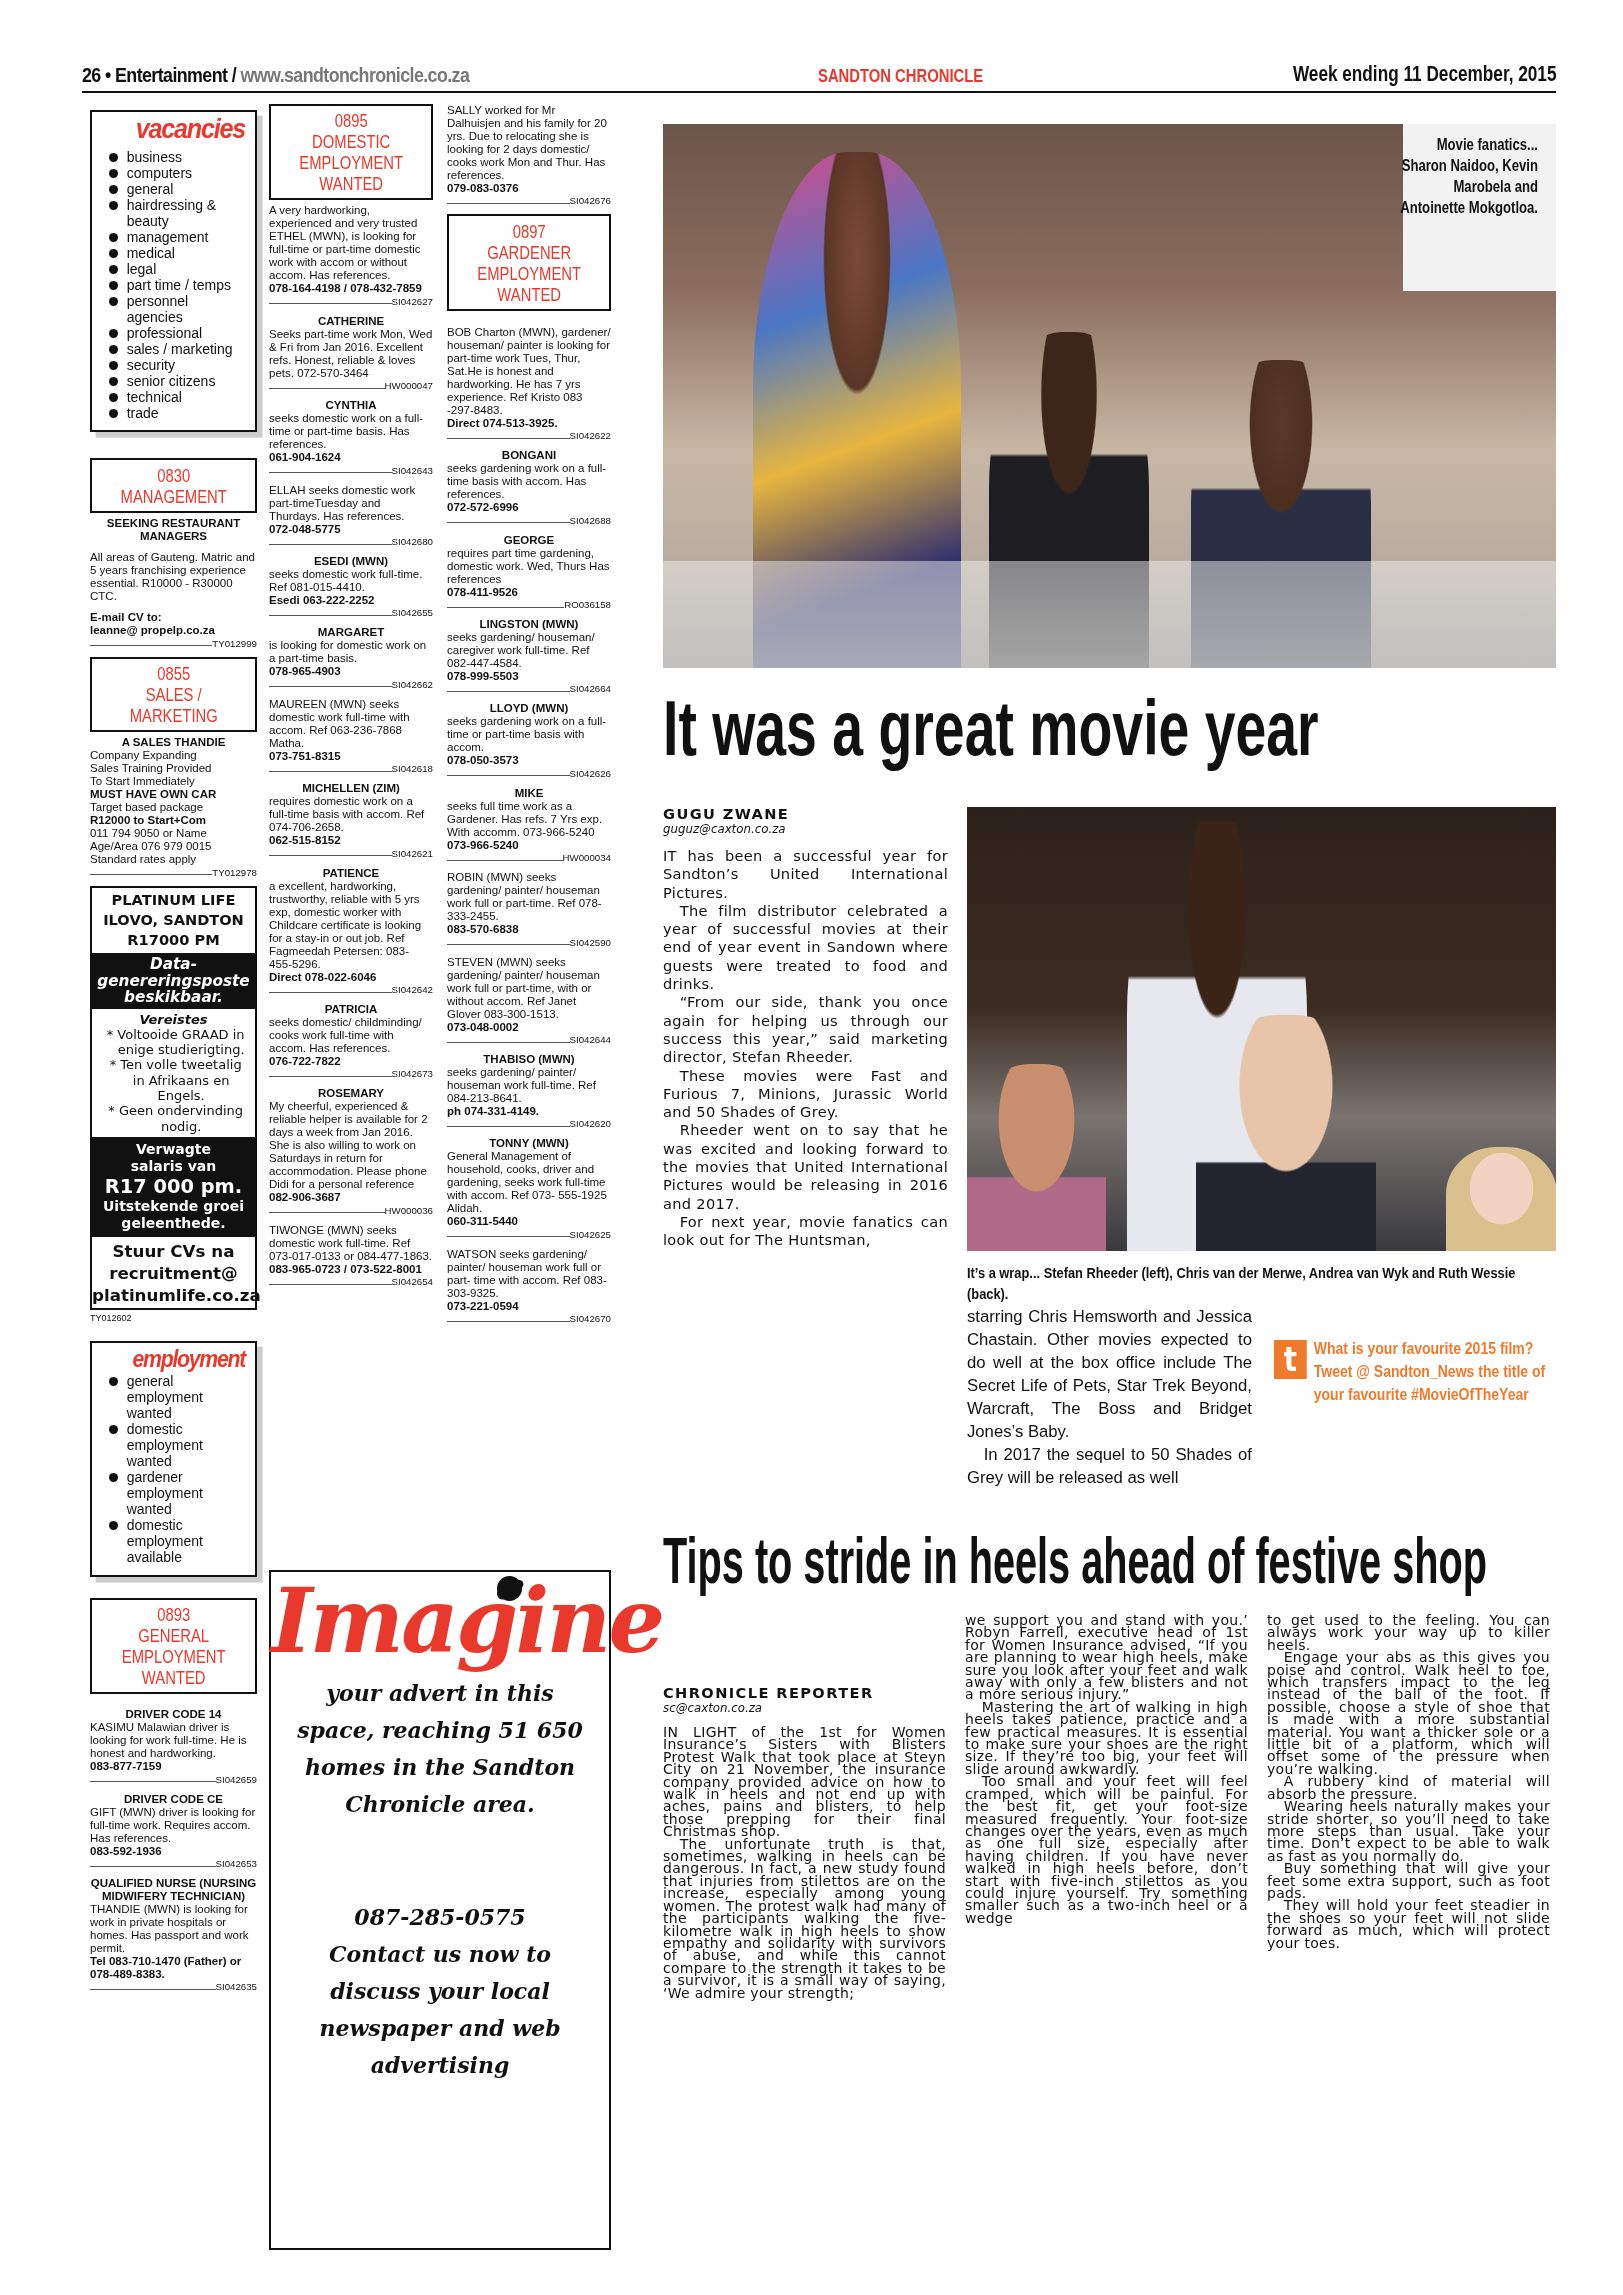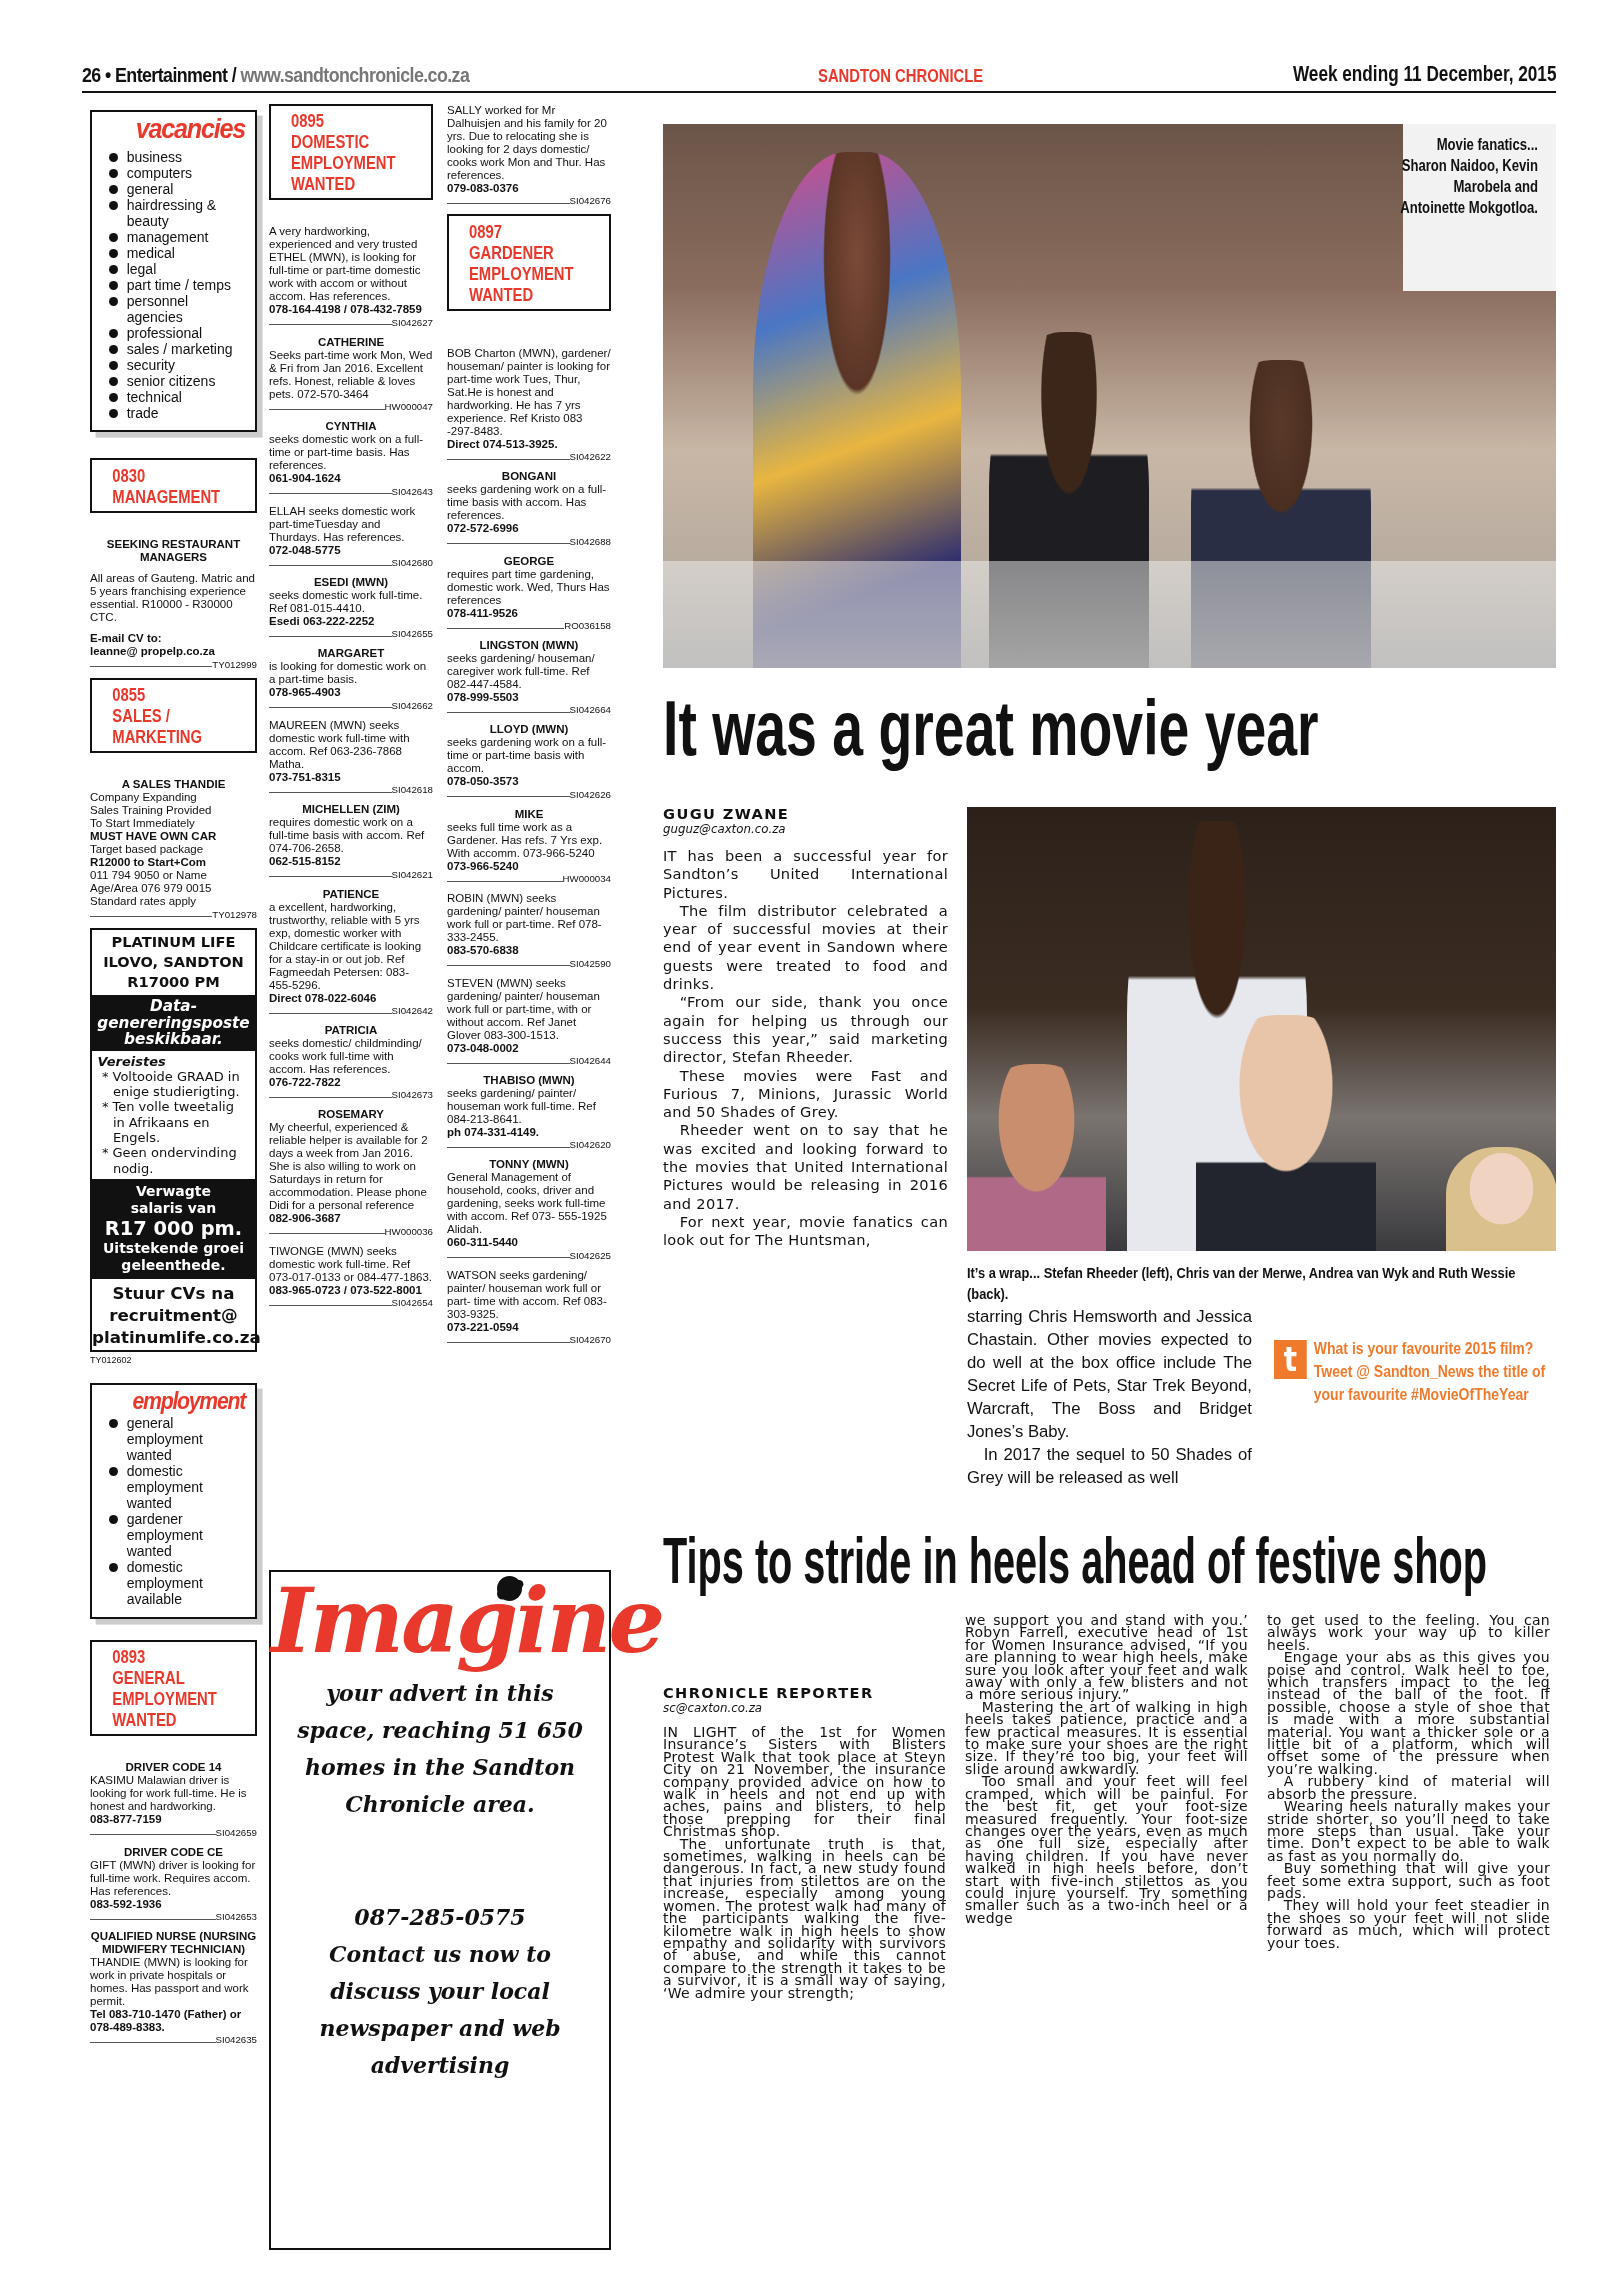--- a/index.html
+++ b/index.html
@@ -7,36 +7,36 @@
 body{position:relative;font-family:"Liberation Sans",sans-serif;color:#111}
 .abs{position:absolute}
 
 .hdr{left:82px;top:60px;width:1474px;height:33px;border-bottom:2.1px solid #111;display:flex;align-items:flex-end;padding-bottom:4.2px}
 .hdr .left{font-family:"Liberation Sans",sans-serif;font-weight:bold;font-size:21px;letter-spacing:-0.7px;transform:scaleX(.85);transform-origin:left}
 .hdr .left .url{color:#777}
 .hdr .mid{position:absolute;left:736px;bottom:4.2px;color:#e8392c;font-weight:bold;font-size:19px;transform:scaleX(.78);transform-origin:left}
 .hdr .right{position:absolute;right:0;bottom:4.2px;font-weight:bold;font-size:21.5px;transform:scaleX(.8);transform-origin:right}
 
 .col{font-family:"Liberation Sans",sans-serif;font-size:11.5px;line-height:13px}
-.catbox{border:2.1px solid #111;color:#e8392c;font-weight:bold;font-family:"Liberation Sans",sans-serif;padding:4.2px 2.8px;margin-bottom:25px}
+.catbox{border:2.1px solid #111;text-align:center;color:#e8392c;font-weight:normal;font-family:"Liberation Sans",sans-serif;padding:4.2px 2.8px;margin-bottom:4px}
 .catbox div{font-size:19px;line-height:21px;transform:scaleX(.78)}
 .ad{margin-bottom:8.3px}
 .ad .h{font-weight:bold;text-align:center;font-size:11.5px}
 .ad .ph{font-weight:bold;text-align:left}
 .ad .ref{display:flex;align-items:flex-end;font-size:9.7px;line-height:9.7px;margin-top:1.4px}
 .ad .ref::before{content:"";flex:1;border-bottom:1px solid #555;margin-bottom:2.1px}
 .indexbox{border:2.1px solid #111;box-shadow:5.6px 5.6px 0 #ccc;padding:9.7px 9.7px 9.7px 15.3px}
 .indexbox .ttl{color:#e8392c;font-weight:bold;font-style:italic;font-size:28px;text-align:right;letter-spacing:-1.4px;transform:scaleX(.9);transform-origin:right;margin-bottom:14px}
 .indexbox ul{list-style:none}
 .indexbox li{font-size:14px;line-height:16px;padding-left:19.4px;position:relative}
 .indexbox li::before{content:"";position:absolute;left:1.4px;top:4.2px;width:9px;height:9px;border-radius:50%;background:#111}
 .plat{border:2.1px solid #111;text-align:center;font-family:"DejaVu Sans",sans-serif}
 .plat .w{font-weight:bold;font-size:14.6px;line-height:20px;padding:2.8px 0}
 .plat .b{background:#111;color:#fff;font-weight:bold;font-style:italic;font-size:15.3px;line-height:16.7px;padding:2.8px 0}
-.plat .req{text-align:left;font-size:13px;line-height:15.3px;padding:2.8px 5.6px}
+.plat .req{text-align:center;font-size:13px;line-height:15.3px;padding:2.8px 5.6px}
 .plat .req .rh{font-weight:bold;font-style:italic}
 .plat .req .it{padding-left:15.3px;text-indent:-11px}
 .plat .b2{background:#111;color:#fff;font-weight:bold;font-size:14px;line-height:17.4px;padding:4.2px 0}
 .plat .b2 .big{font-size:19.4px;line-height:22px}
 .plat .foot{font-weight:bold;font-size:16.7px;line-height:22px;padding:2.8px 0}
 .imagine{border:2.1px solid #111;text-align:center;font-family:"DejaVu Serif",serif;font-style:italic;font-weight:bold}
 .imagine .logo{color:#e8392c;font-size:89px;line-height:97px;font-family:"DejaVu Serif",serif;font-style:italic;letter-spacing:-2.8px;position:relative}
 .imagine .splat{position:absolute;left:226px;top:4.2px;width:25px;height:25px;background:#111;border-radius:50%;box-shadow:-7px 5.6px 0 -7px #111,9.7px -4.2px 0 -8.3px #111}
 .imagine .txt{font-size:22px;line-height:37px}
 

